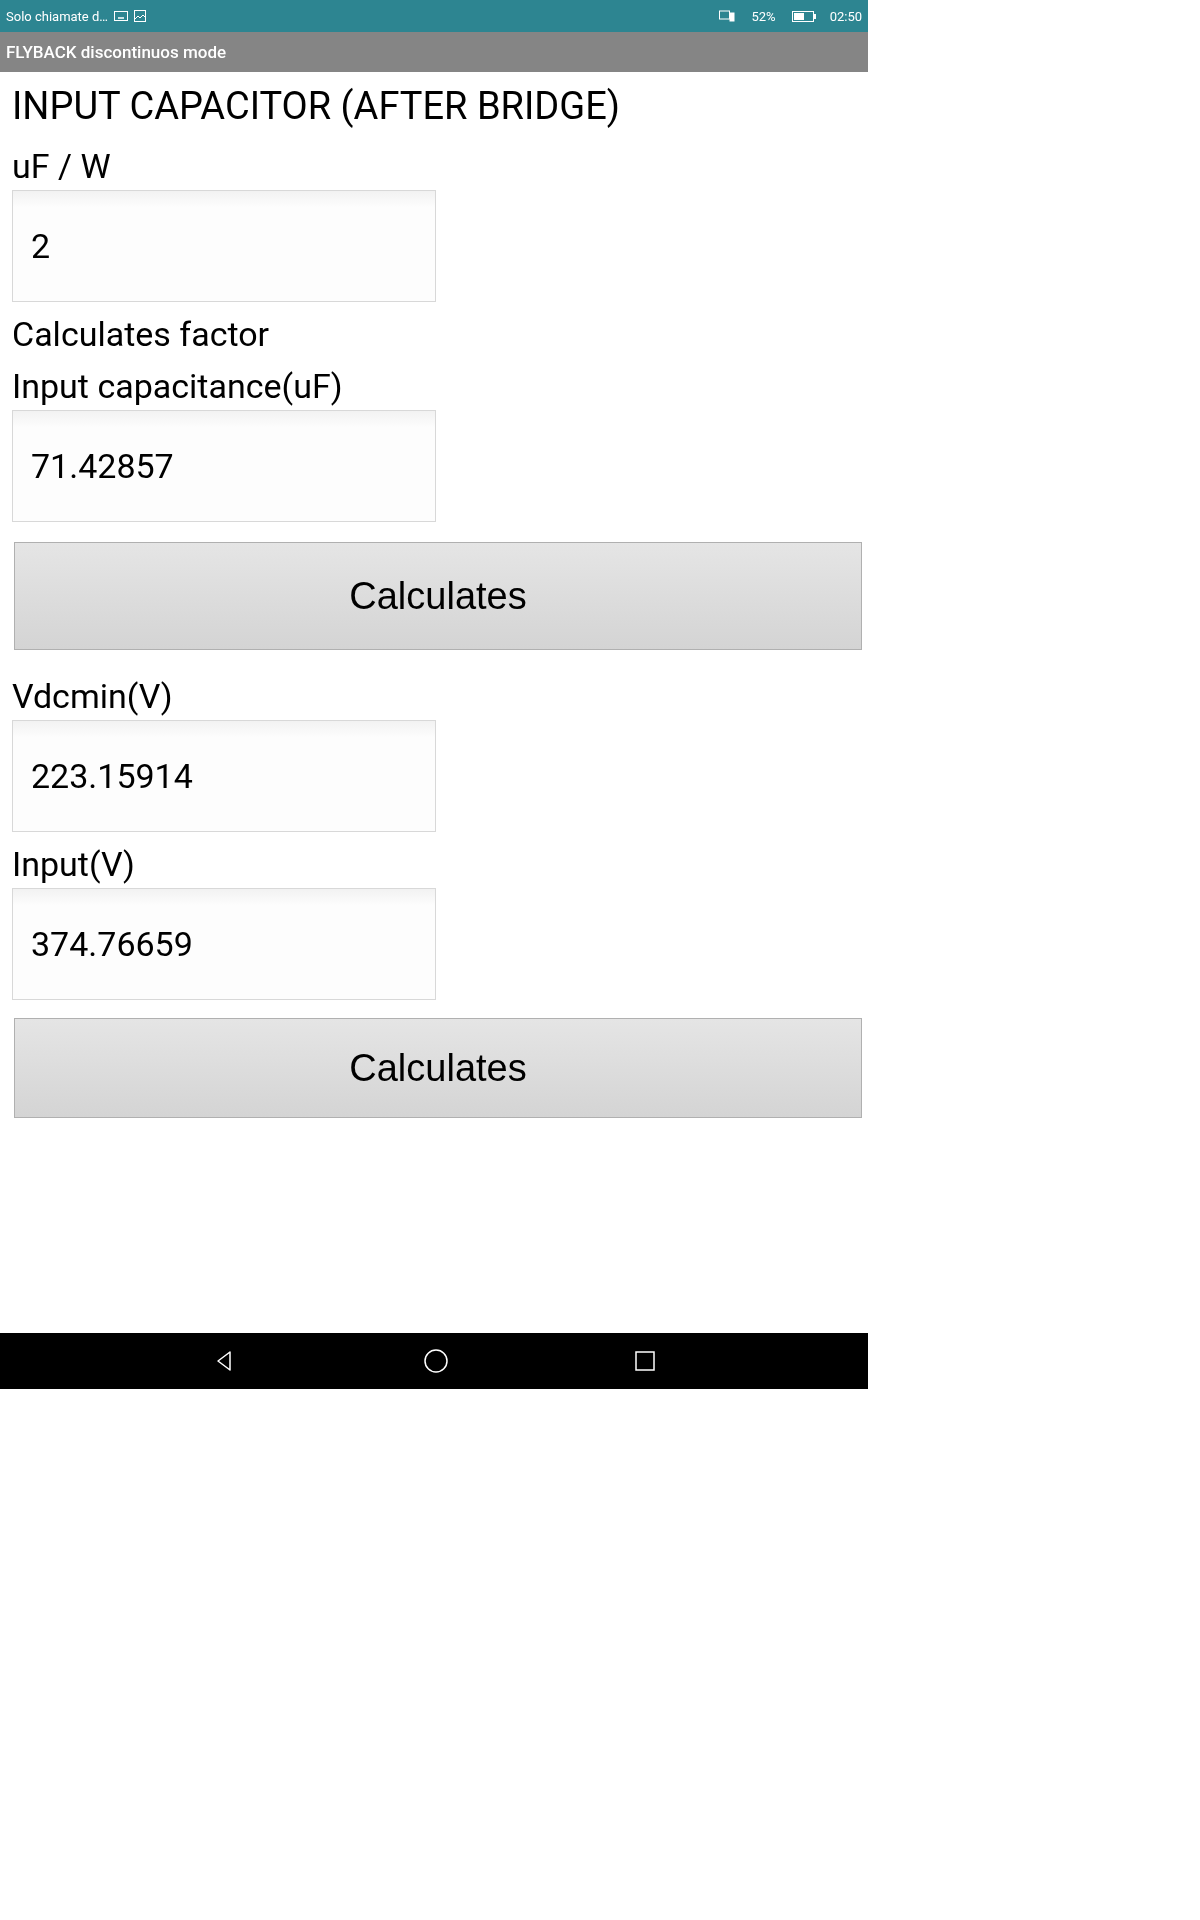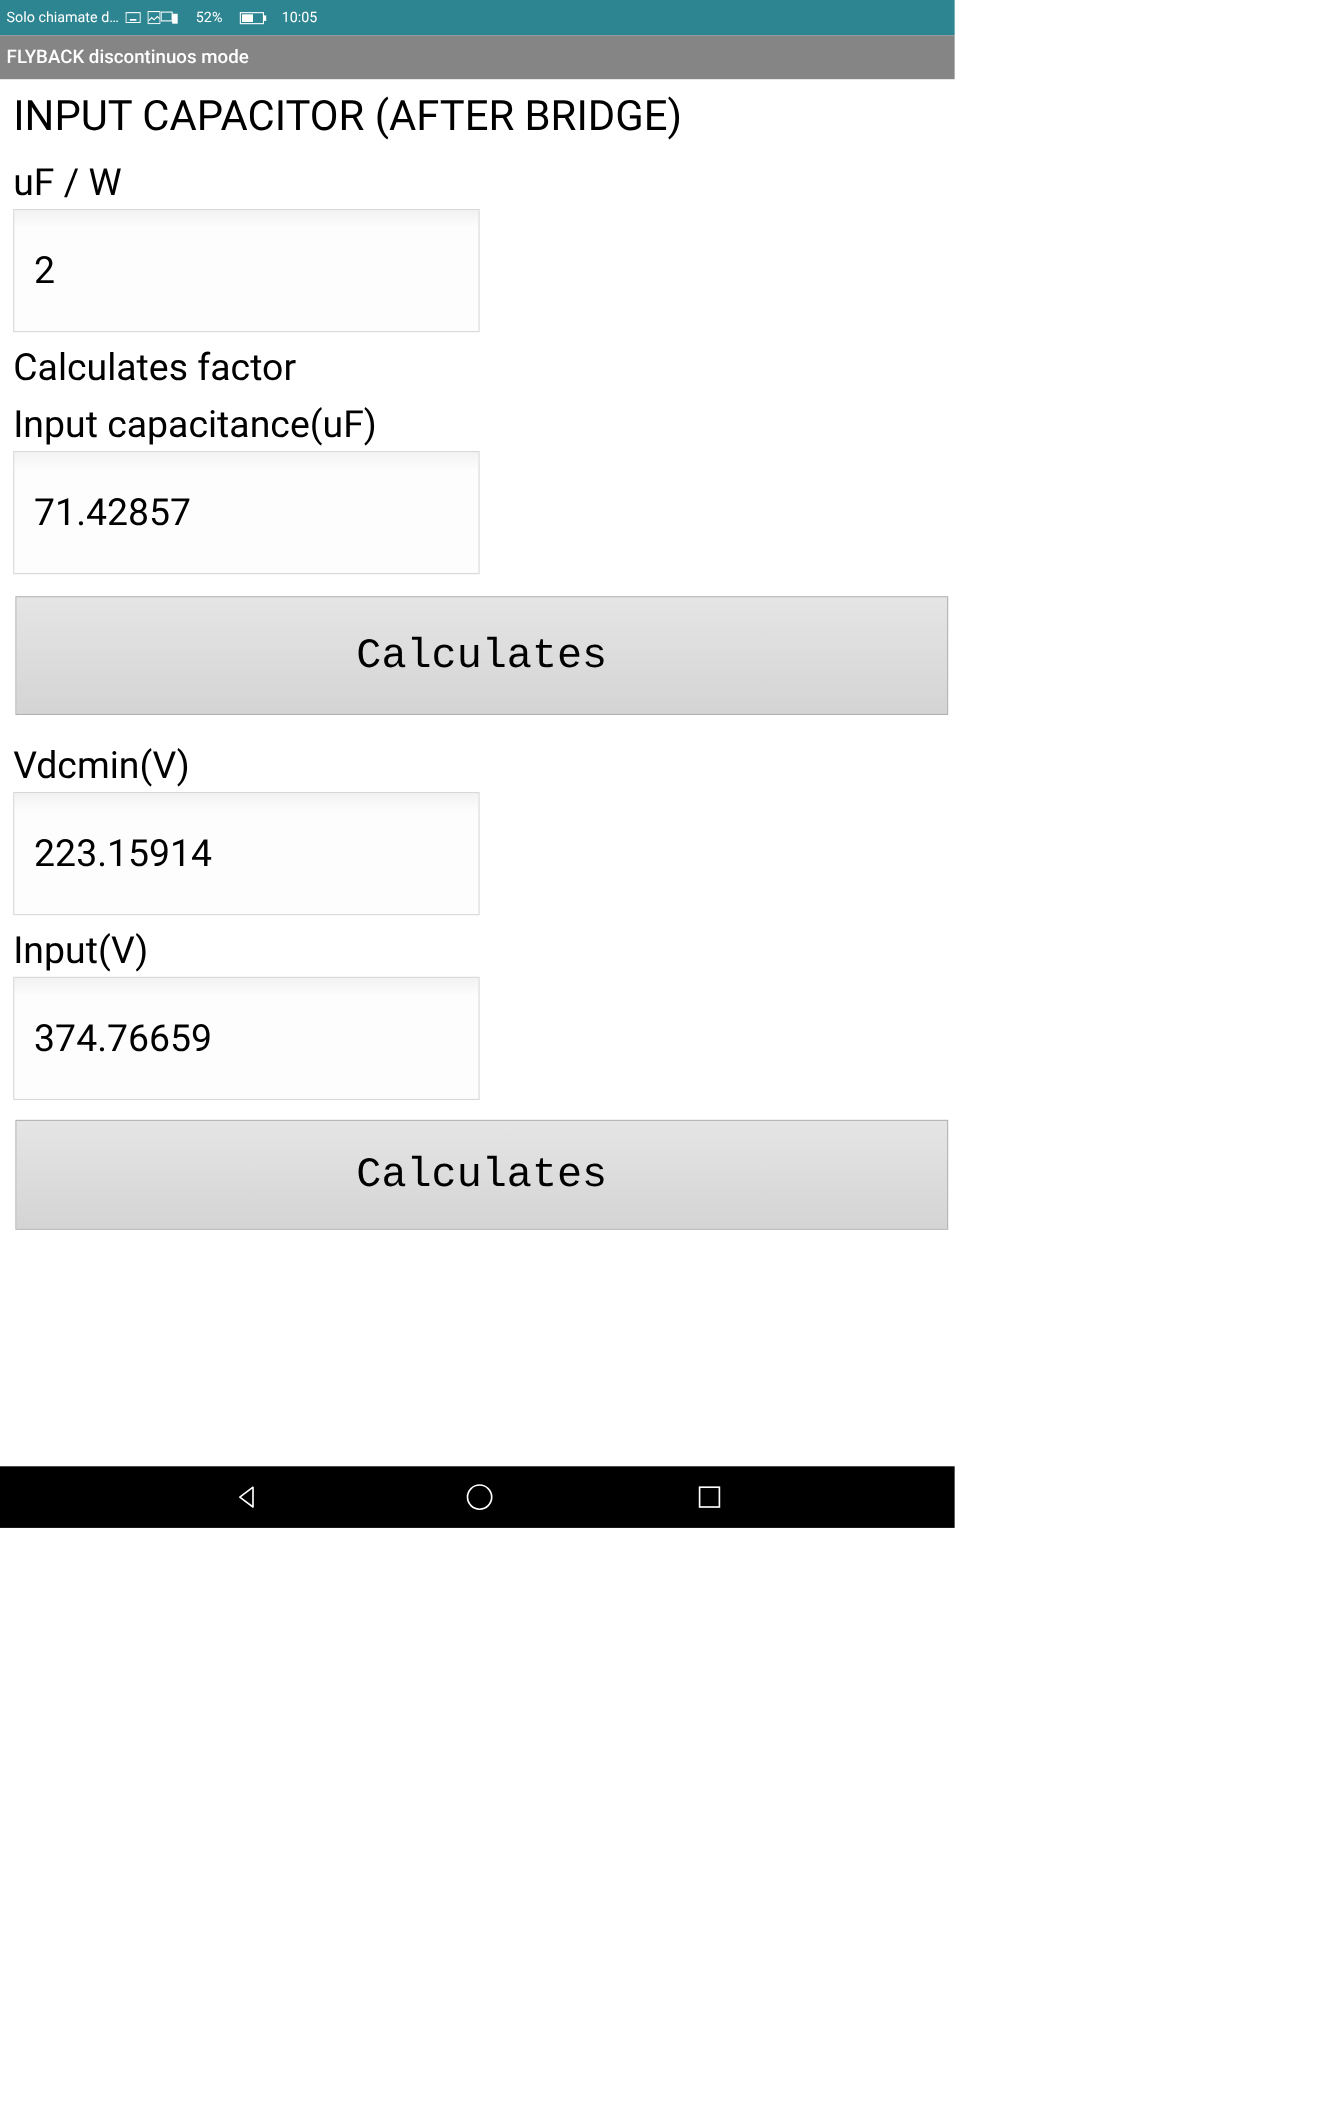--- a/index.html
+++ b/index.html
@@ -15,21 +15,21 @@
       overflow: hidden;
       display: flex;
       flex-direction: column;
     }
     .status-bar {
       background: #2d8591;
       color: #ffffff;
       height: 26px;
       display: flex;
       align-items: center;
-      justify-content: flex-start;
+      justify-content: space-between;
       padding: 16px 6px;
       font-size: 13px;
     }
     .status-left {
       display: flex;
       align-items: center;
       gap: 6px;
     }
     .status-right {
       display: flex;
@@ -85,21 +85,21 @@
     .calc-button {
       width: 848px;
       height: 108px;
       margin-top: 20px;
       margin-left: 2px;
       background: linear-gradient(to bottom, #e5e5e5 0%, #d4d4d4 100%);
       border: 1px solid #b0b0b0;
       font-size: 38px;
       color: #000000;
       cursor: pointer;
-      font-family: Liberation Mono, monospace;
+      font-family: Liberation Sans, sans-serif;
       text-align: center;
     }
     .calc-button-short {
       height: 100px;
       margin-top: 18px;
     }
     .nav-bar {
       background: #000000;
       height: 56px;
       display: flex;
@@ -164,21 +164,21 @@
     <span class="status-icon">
       <svg width="16" height="12" viewBox="0 0 16 12" fill="none" stroke="#ffffff" stroke-width="1">
         <rect x="0.5" y="1" width="10" height="8"></rect>
         <rect x="11" y="3" width="4" height="8" fill="#ffffff"></rect>
       </svg>
     </span>
     <span>52%</span>
     <span class="battery-icon">
       <span class="battery-fill"></span>
     </span>
-    <span>10:05</span>
+    <span>02:50</span>
   </div>
 </div>
 
 <div class="app-header">
   <span>FLYBACK discontinuos mode</span>
 </div>
 
 <div class="content">
   <h1 class="page-title">INPUT CAPACITOR (AFTER BRIDGE)</h1>
 

